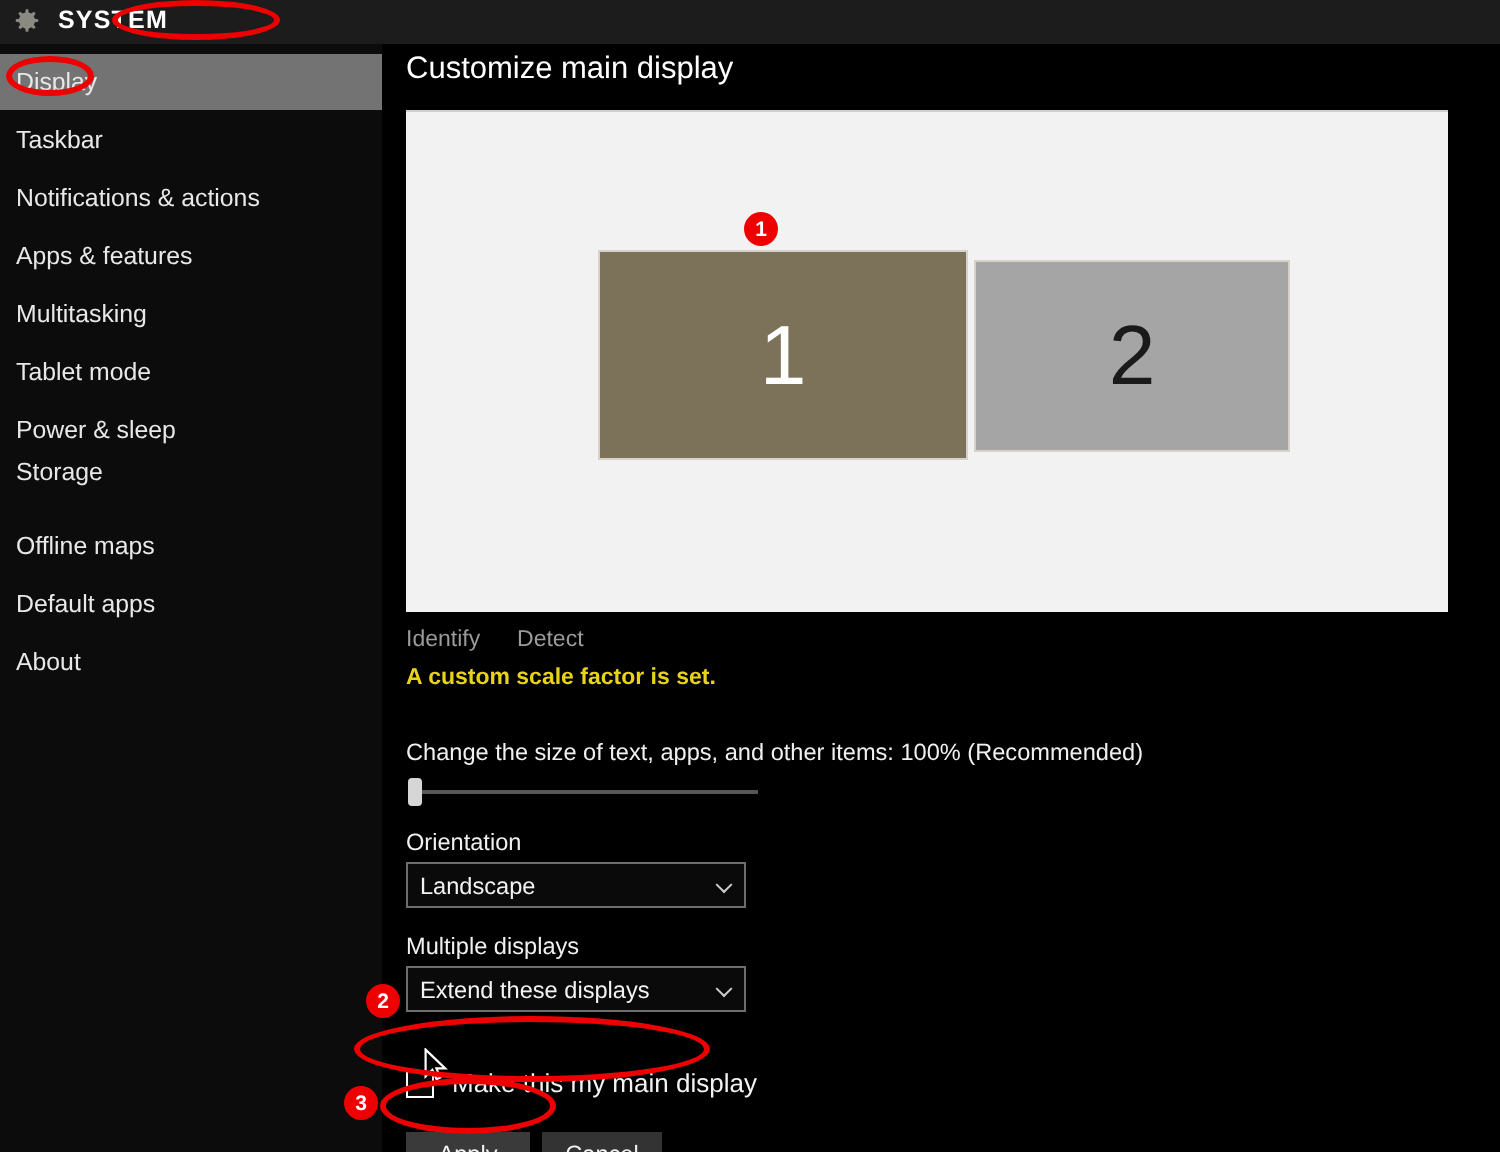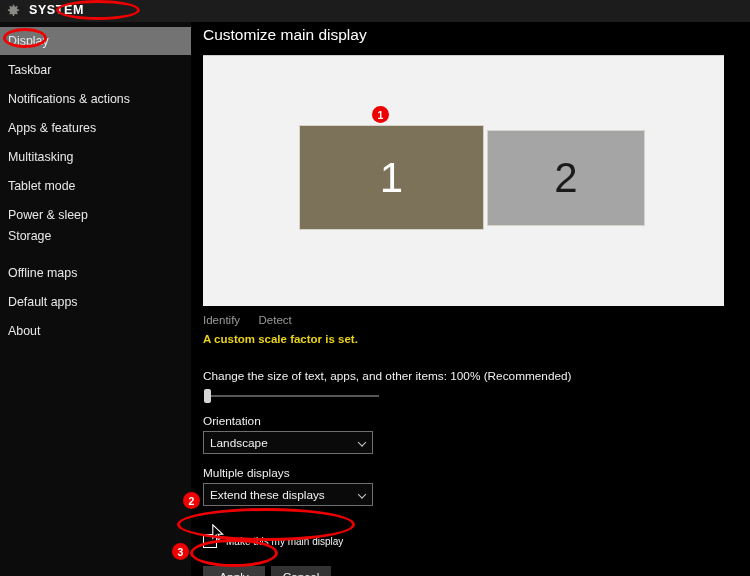--- a/index.html
+++ b/index.html
@@ -94,21 +94,21 @@
     position: absolute; right: 7px; top: 50%; transform: translateY(-60%) rotate(45deg);
     width: 6px; height: 6px; border-right: 1.4px solid #cfcfcf; border-bottom: 1.4px solid #cfcfcf;
   }
 
   .checkrow {
     position: absolute; left: 12px; top: 512px; display: flex; align-items: center;
   }
   .checkbox {
     width: 14px; height: 14px; background: #0a0a0a; border: 1.5px solid #ffffff;
   }
-  .checkrow .ctext { margin-left: 9px; color: #f2f2f2; font-size: 10px; }
+  .checkrow .ctext { margin-left: 9px; color: #f2f2f2; font-size: 13px; }
 
   .btn {
     position: absolute; top: 544px; height: 22px;
     background: #333333; color: #f2f2f2; font-size: 11.8px;
     display: flex; align-items: center; justify-content: center;
     border: none;
   }
   #btn-apply  { left: 12px; width: 62px; background: #3a3a3a; }
   #btn-cancel { left: 80px; width: 60px; }
 

